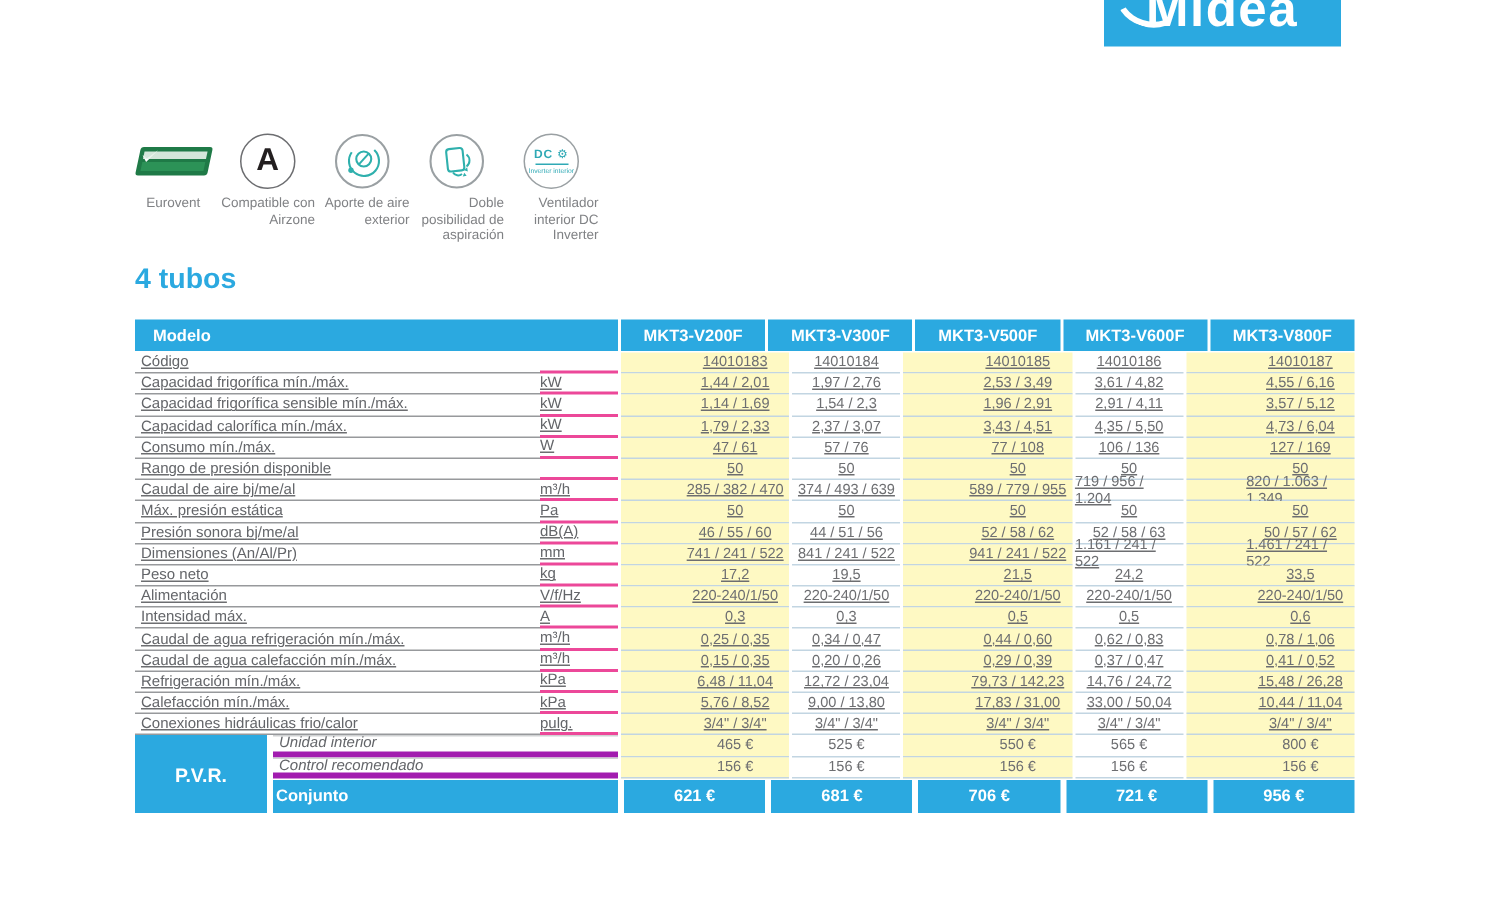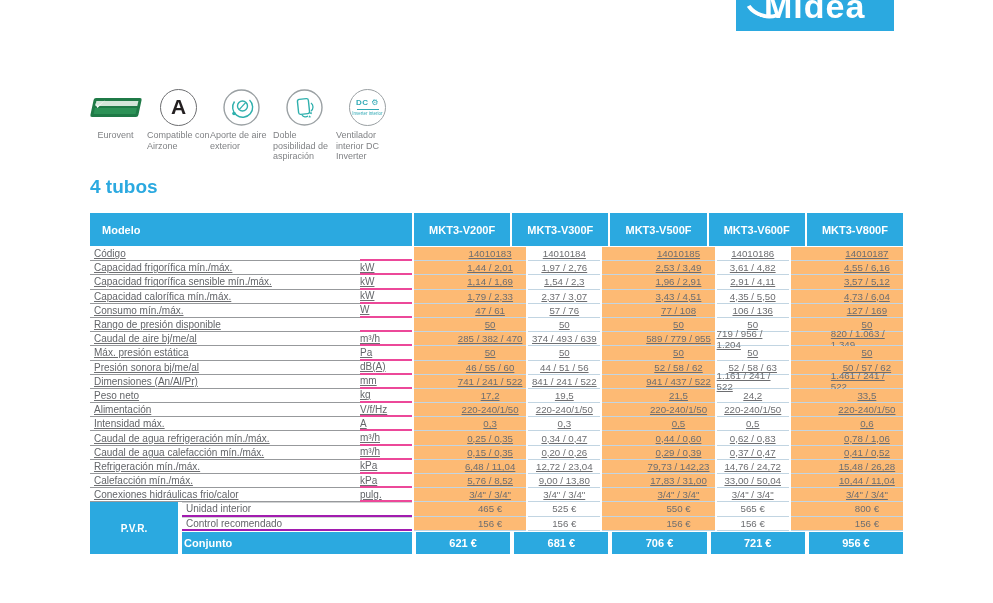--- a/index.html
+++ b/index.html
@@ -14,63 +14,63 @@
                font-weight:bold; letter-spacing:1px; font-family:"Liberation Sans",sans-serif; }
   .logo-swoosh { position:absolute; left:8px; top:-16px; width:44px; height:34px;
                  border:4px solid #fff; border-color:transparent transparent #fff transparent;
                  border-radius:50%; transform:rotate(18deg); }
 
   
   .badges { position:absolute; left:84px; top:86px; display:flex; align-items:flex-start; }
   .badge { width:63px; display:flex; flex-direction:column; align-items:center; }
   .badge-icon { height:42px; display:flex; align-items:center; justify-content:center; }
   .badge-caption { margin-top:2px; font-size:9px; line-height:10.5px; color:#808285;
-                   text-align:left; }
+                   text-align:right; }
   .circle-icon { width:37px; height:37px; border-radius:50%; display:flex; flex-direction:column;
                  align-items:center; justify-content:center; }
   .airzone-circle { border:1.5px solid #6d6e71; color:#231f20; font-size:21px; font-weight:bold; }
   .teal-circle { border:1.5px solid #9aa0a3; }
   .euro-logo { width:48px; height:19px; background:#1f7a47; transform:skewX(-12deg);
                border-radius:2px; position:relative; overflow:hidden; }
   .euro-logo .bar1 { position:absolute; left:3px; top:3px; width:42px; height:5px; background:#e8f2ea; opacity:.9; }
   .euro-logo .bar2 { position:absolute; left:3px; top:10px; width:42px; height:6px; background:#2c9257; }
   .euro-logo .chk { position:absolute; left:2px; top:2px; width:10px; height:8px; background:#fff;
                     clip-path:polygon(0 40%, 35% 100%, 100% 0, 35% 70%); }
   .dc-top { font-size:8px; font-weight:bold; color:#2fa9b5; line-height:9px; letter-spacing:.5px; }
   .dc-sep { width:22px; height:1px; background:#2fa9b5; margin:1.5px 0; }
   .dc-sub { font-size:4.5px; line-height:5px; color:#2fa9b5; text-align:center; }
 
   
   .title { position:absolute; left:90px; top:176px; font-size:19px; font-weight:bold; color:#2BA9E0; }
 
   
   .spec-table { position:absolute; left:90px; top:213px; width:813px; font-size:10px; color:#6d6e71; }
   .trow { display:flex; align-items:stretch; }
-  .thead { height:33px; margin-bottom:1px; }
+  .thead { height:21px; margin-bottom:1px; }
   .th-modelo { width:322px; background:#2BA9E0; color:#fff; font-weight:bold; font-size:11px;
                display:flex; align-items:center; padding-left:12px; }
   .th-model { flex:1; margin-left:2px; background:#2BA9E0; color:#fff; font-weight:bold;
               font-size:11px; display:flex; align-items:center; justify-content:center; }
   .drow { height:14.2px;text-decoration:underline; }
   .cell-label { width:270px; display:flex; align-items:center; padding-left:4px;
                 border-bottom:1px solid #97999c; color:#636569; }
   .cell-unit { width:52px; display:flex; align-items:center; border-bottom:2px solid #ec4899;
                color:#636569; }
   .cell-val { flex:1; margin-left:2px; display:flex; align-items:center; justify-content:center;
               border-bottom:1px solid #c2d5e2; font-size:9.7px; }
-  .band { background:#fdba74;padding-left:40px; }
+  .band { background:#fef9c3;padding-left:40px; }
 
   
   .pvr-block { position:relative; }
   .pvr-cell { position:absolute; left:0; top:0; bottom:0; width:88px; background:#2BA9E0;
-              color:#fff; font-weight:bold; font-size:10px; display:flex; align-items:center;
+              color:#fff; font-weight:bold; font-size:13px; display:flex; align-items:center;
               justify-content:center; }
   .pvr-row { display:flex; height:14.2px; margin-left:92px; }
   .pvr-label { width:230px; display:flex; align-items:center; padding-left:4px;
-               border-bottom:2px solid #a21caf; border-top:1px solid #d0d2d3; color:#636569; }
+               border-bottom:4px solid #a21caf; border-top:1px solid #d0d2d3; color:#636569;font-style:italic; }
   .total-row { display:flex; height:22px; margin-left:92px; margin-top:1px; }
   .total-label { width:230px; background:#2BA9E0; color:#fff; font-weight:bold; font-size:11px;
                  display:flex; align-items:center; padding-left:2px; }
   .total-val { flex:1; margin-left:4px; background:#2BA9E0; color:#fff; font-weight:bold;
                font-size:11px; display:flex; align-items:center; justify-content:center; }
 </style>
 </head>
 <body>
 
 <div class="page">
@@ -225,21 +225,21 @@
           <div class="cell-val">44 / 51 / 56</div>
           <div class="cell-val band">52 / 58 / 62</div>
           <div class="cell-val">52 / 58 / 63</div>
           <div class="cell-val band">50 / 57 / 62</div>
         </div>
         <div class="trow drow">
           <div class="cell-label">Dimensiones (An/Al/Pr)</div>
           <div class="cell-unit">mm</div>
           <div class="cell-val band">741 / 241 / 522</div>
           <div class="cell-val">841 / 241 / 522</div>
-          <div class="cell-val band">941 / 437 / 522</div>
+          <div class="cell-val band">941 / 241 / 522</div>
           <div class="cell-val">1.161 / 241 / 522</div>
           <div class="cell-val band">1.461 / 241 / 522</div>
         </div>
         <div class="trow drow">
           <div class="cell-label">Peso neto</div>
           <div class="cell-unit">kg</div>
           <div class="cell-val band">17,2</div>
           <div class="cell-val">19,5</div>
           <div class="cell-val band">21,5</div>
           <div class="cell-val">24,2</div>

